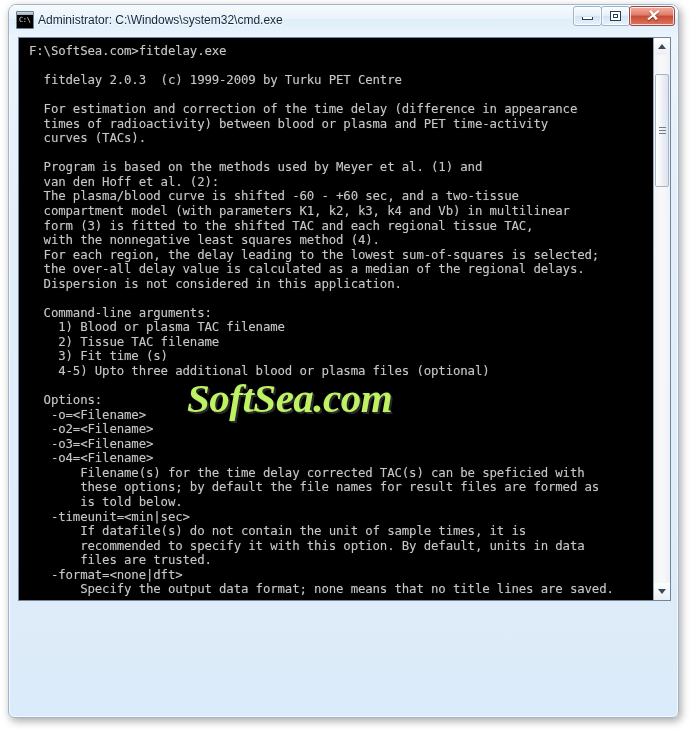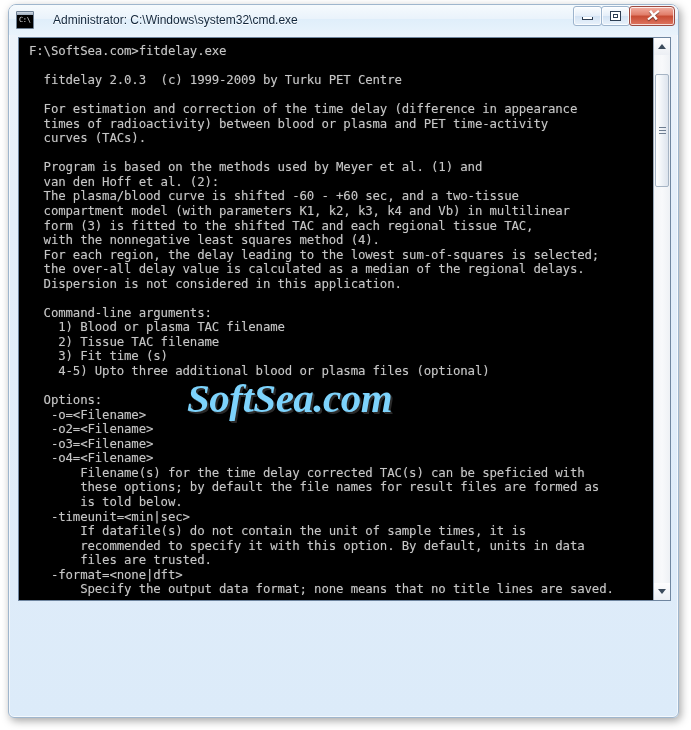--- a/index.html
+++ b/index.html
@@ -63,21 +63,21 @@
     left: 2px;
     top: 5px;
     font-family: "DejaVu Sans Mono", monospace;
     font-size: 7px;
     line-height: 7px;
     color: #d8d8d8;
     letter-spacing: -0.4px;
   }
 
   #title-text {
-    margin-left: 19px;
+    margin-left: 4px;
     font-size: 12px;
     color: #12263b;
     white-space: nowrap;
     text-shadow: 0 1px 0 rgba(255,255,255,0.9);
   }
 
   
   #caption-buttons {
     position: absolute;
     right: 3px;
@@ -173,21 +173,21 @@
 
   
   #watermark {
     position: absolute;
     left: 168px;
     top: 336px;
     font-family: "Liberation Serif", "DejaVu Serif", serif;
     font-style: italic;
     font-weight: bold;
     font-size: 41px;
-    color: #7dd3fc;
+    color: #bef264;
     text-shadow: 2px 2px 0 #2a2a2a, 1px 1px 0 #4a4a4a;
     pointer-events: none;
     letter-spacing: -0.5px;
   }
 
   
   #console-scrollbar {
     width: 17px;
     flex: 0 0 17px;
     background: linear-gradient(to right, #f2f4f7 0%, #f8f9fb 50%, #eef1f5 100%);

